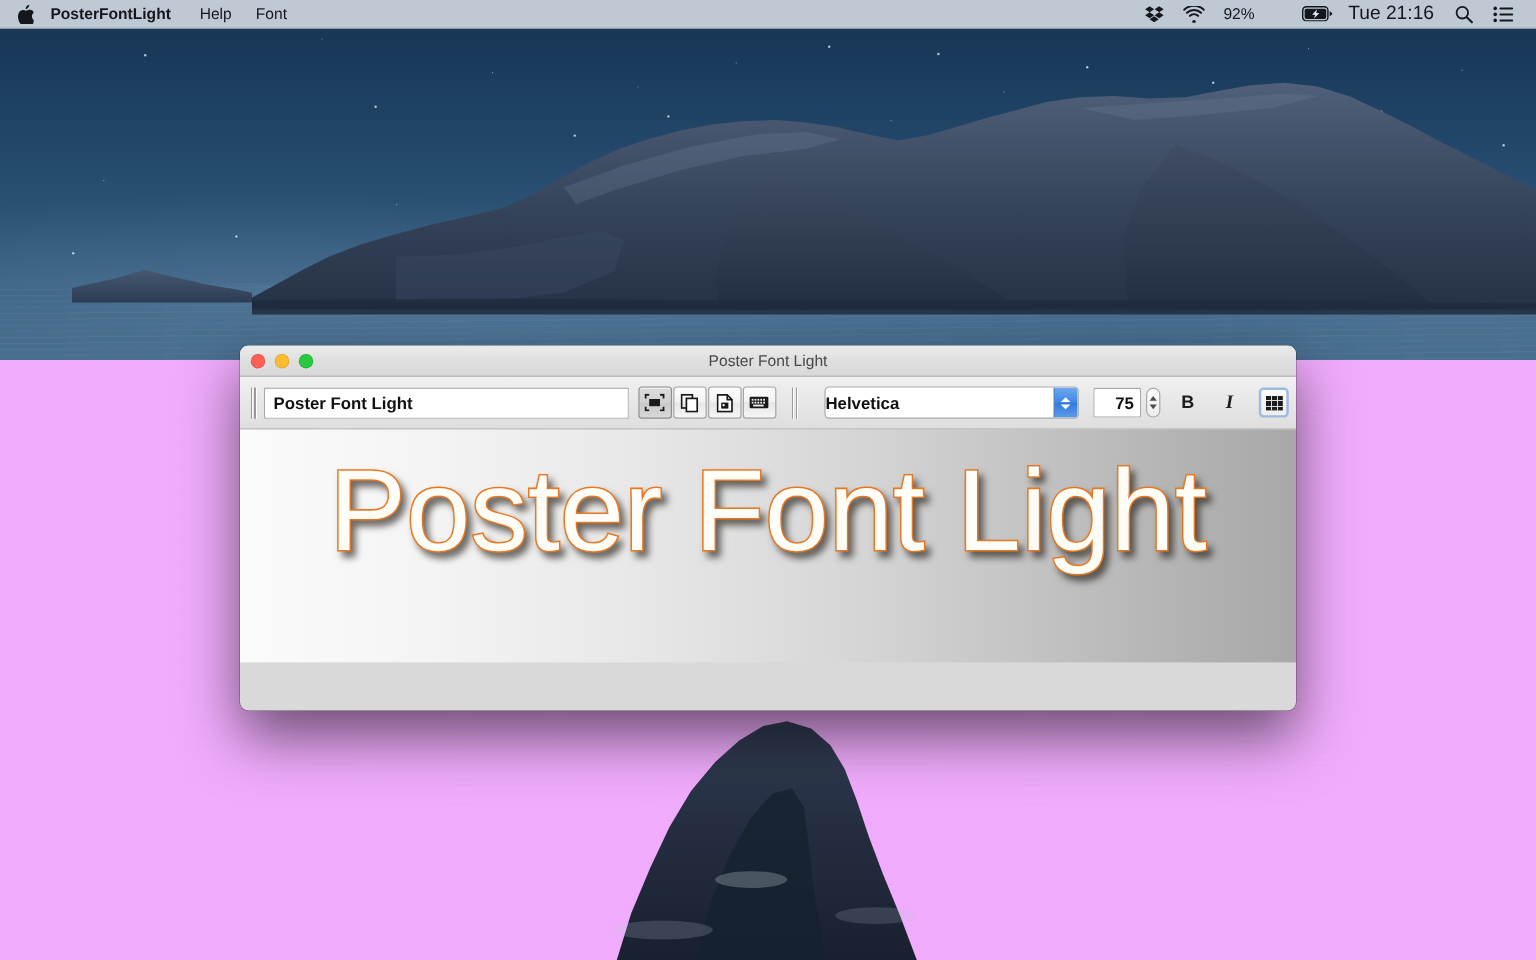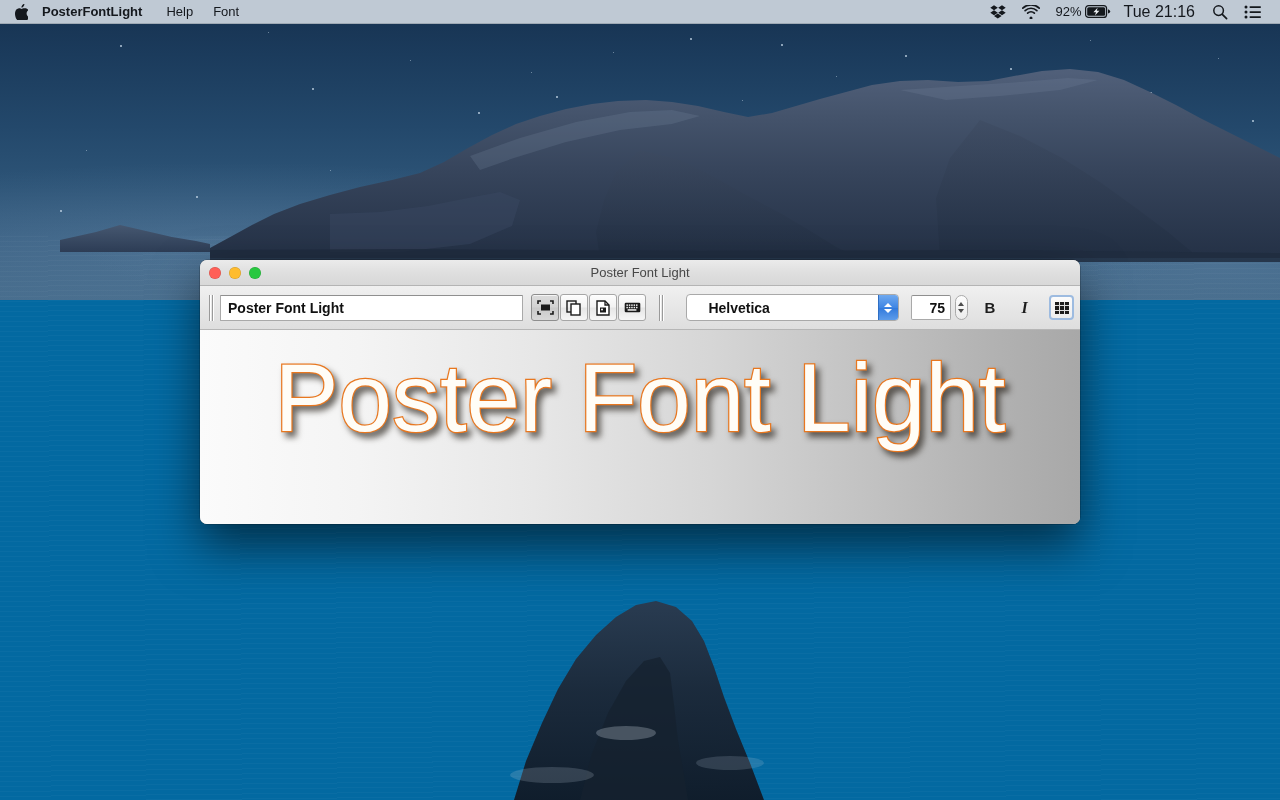--- a/index.html
+++ b/index.html
@@ -10,21 +10,21 @@
     overflow: hidden;
     font-family: "Liberation Sans", sans-serif;
   }
 
   
   #desktop {
     position: relative;
     width: 1280px;
     height: 800px;
     overflow: hidden;
-    background: #0369a1;
+    background: #f0abfc;
   }
 
   
   .wp-sky {
     position: absolute;
     left: 0; top: 0; width: 1280px; height: 300px;
     background:
       linear-gradient(180deg,
         #16314f 0%,
         #1b3b5c 18%,
@@ -131,22 +131,22 @@
     height: 100%;
     display: flex; align-items: center;
     padding: 0 8px;
   }
   .mb-clock { font-size: 16px; padding: 0 9px; white-space: nowrap; }
   .mb-batt-text { font-size: 13px; padding-right: 3px; }
 
   
   #window {
     position: absolute;
-    left: 200px; top: 260px;
-    width: 880px; height: 264px;
+    left: 200px; top: 288px;
+    width: 880px; height: 304px;
     border-radius: 7px;
     box-shadow: 0 22px 48px rgba(0,0,0,.55), 0 0 0 .5px rgba(0,0,0,.35);
     overflow: hidden;
     z-index: 40;
     background: #d9d9d9;
   }
 
   .titlebar {
     position: relative;
     height: 26px;
@@ -233,21 +233,21 @@
 
   .combo {
     position: relative;
     width: 222px; height: 27px;
     margin-left: 16px;
     background: #ffffff;
     border: 1px solid #a9a9a9;
     border-radius: 4px;
     display: flex;
     align-items: center;
-    padding-left: 21px;
+    padding-left: 0;
     font-size: 14px;
     font-weight: bold;
     color: #111;
     overflow: hidden;
   }
   .combo-arrow {
     position: absolute;
     right: 0; top: 0;
     width: 20px; height: 100%;
     background: linear-gradient(180deg,#6fa9ef 0%,#3f86e4 50%,#3179dc 51%,#5d9cea 100%);
@@ -476,21 +476,21 @@
 
       <div class="mb-status">
         <svg class="ic" width="18" height="14" viewBox="0 0 18 14">
           <path fill="#14181d" d="M9 11.6a1.5 1.5 0 1 0 0 3 1.5 1.5 0 0 0 0-3z"></path>
           <path fill="none" stroke="#14181d" stroke-width="1.7" stroke-linecap="round" d="M5.6 8.2a5 5 0 0 1 6.8 0"></path>
           <path fill="none" stroke="#14181d" stroke-width="1.7" stroke-linecap="round" d="M3.1 5.6a8.6 8.6 0 0 1 11.8 0"></path>
           <path fill="none" stroke="#14181d" stroke-width="1.7" stroke-linecap="round" d="M0.8 3.1a12 12 0 0 1 16.4 0"></path>
         </svg>
       </div>
 
-      <div class="mb-status" style="padding-right:4px;">
+      <div class="mb-status" style="padding-right:4px;gap:36px;">
         <span class="mb-batt-text">92%</span>
         <svg class="ic" width="26" height="13" viewBox="0 0 26 13">
           <rect x="0.6" y="0.6" width="21" height="11.8" rx="3" ry="3" fill="none" stroke="#14181d" stroke-width="1.2"></rect>
           <rect x="2.2" y="2.2" width="18" height="8.6" rx="1.6" ry="1.6" fill="#14181d"></rect>
           <path d="M23 4.3 L23 8.5 Q25.2 7.6 25.2 6.4 Q25.2 5.2 23 4.3z" fill="#14181d"></path>
           <path d="M12.6 2.8 L8.4 7.2 L11 7.2 L10 10.4 L14.4 5.8 L11.8 5.8 Z" fill="#e9edf1"></path>
         </svg>
       </div>
 
       <div class="mb-clock">Tue 21:16</div>

